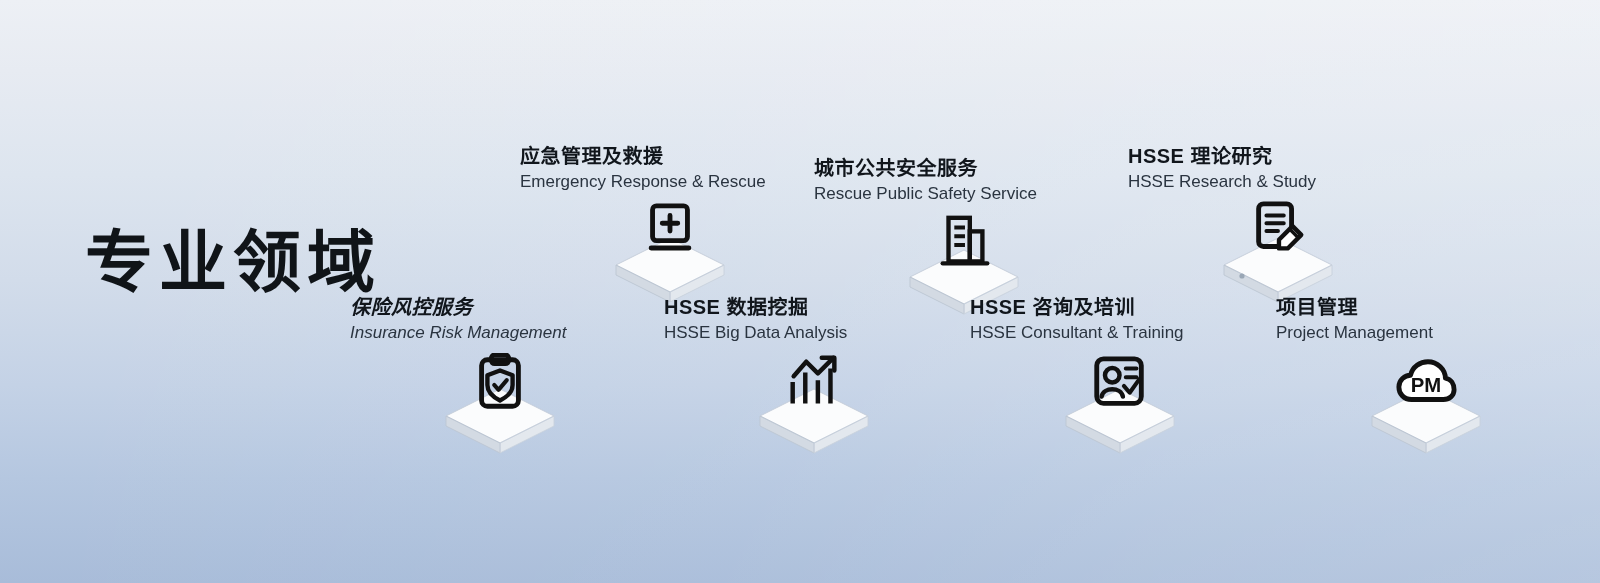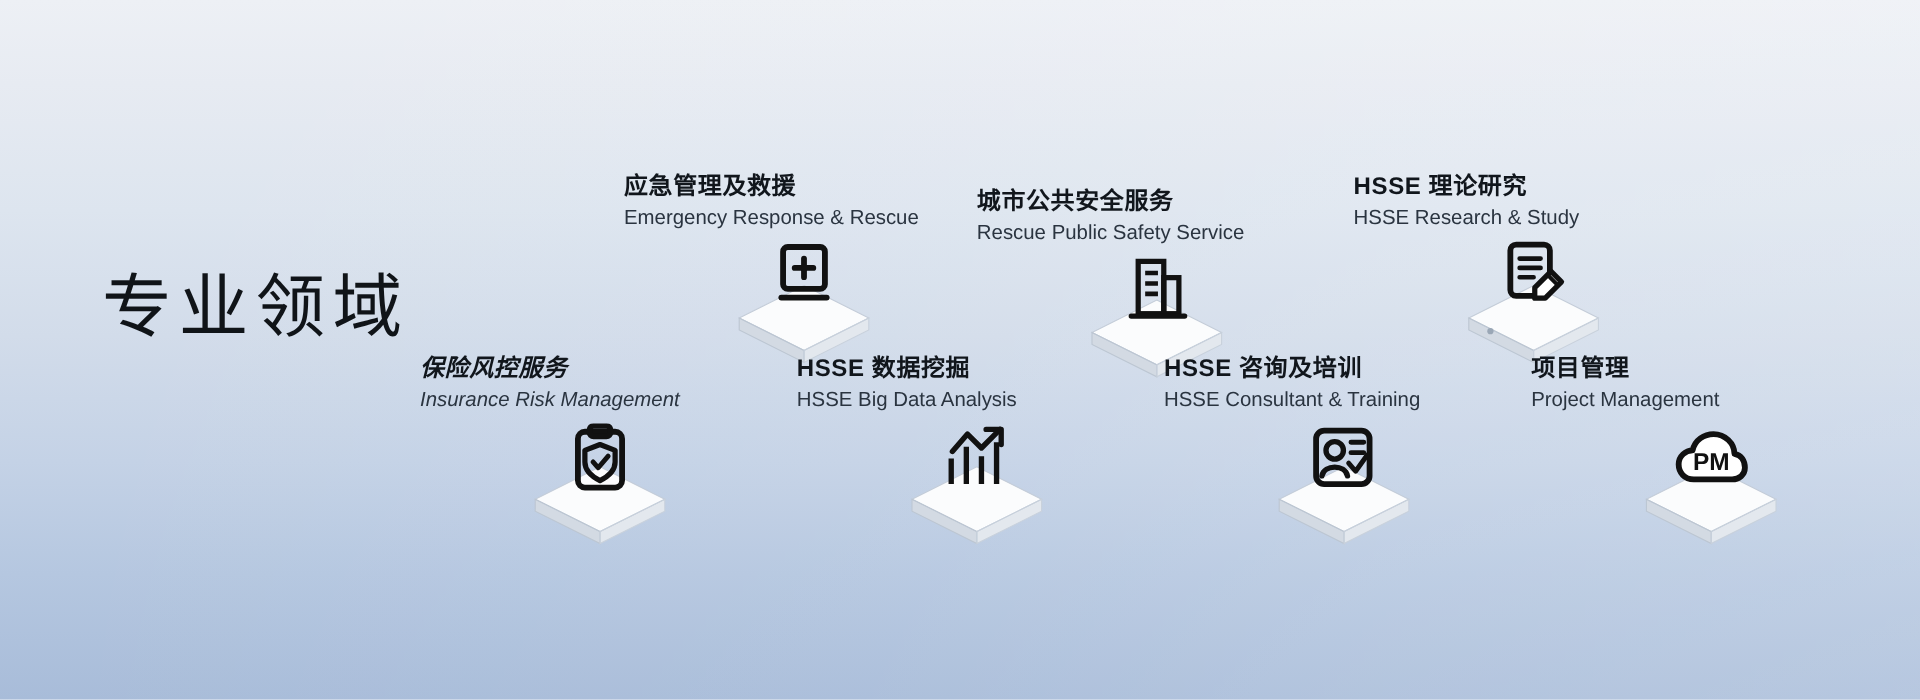--- a/index.html
+++ b/index.html
@@ -41,22 +41,22 @@
       rgba(255,255,255,0.12) 72%,
       rgba(255,255,255,0.16) 100%);
     pointer-events: none;
   }
 
   
   .headline {
     position: absolute;
     left: 85px;
     top: 228px;
-    font-size: 58px;
-    font-weight: 400;
+    font-size: 68px;
+    font-weight: 700;
     letter-spacing: 6px;
     color: #101418;
     line-height: 1;
     white-space: nowrap;
     z-index: 5;
   }
 
   
   .item {
     position: absolute;

